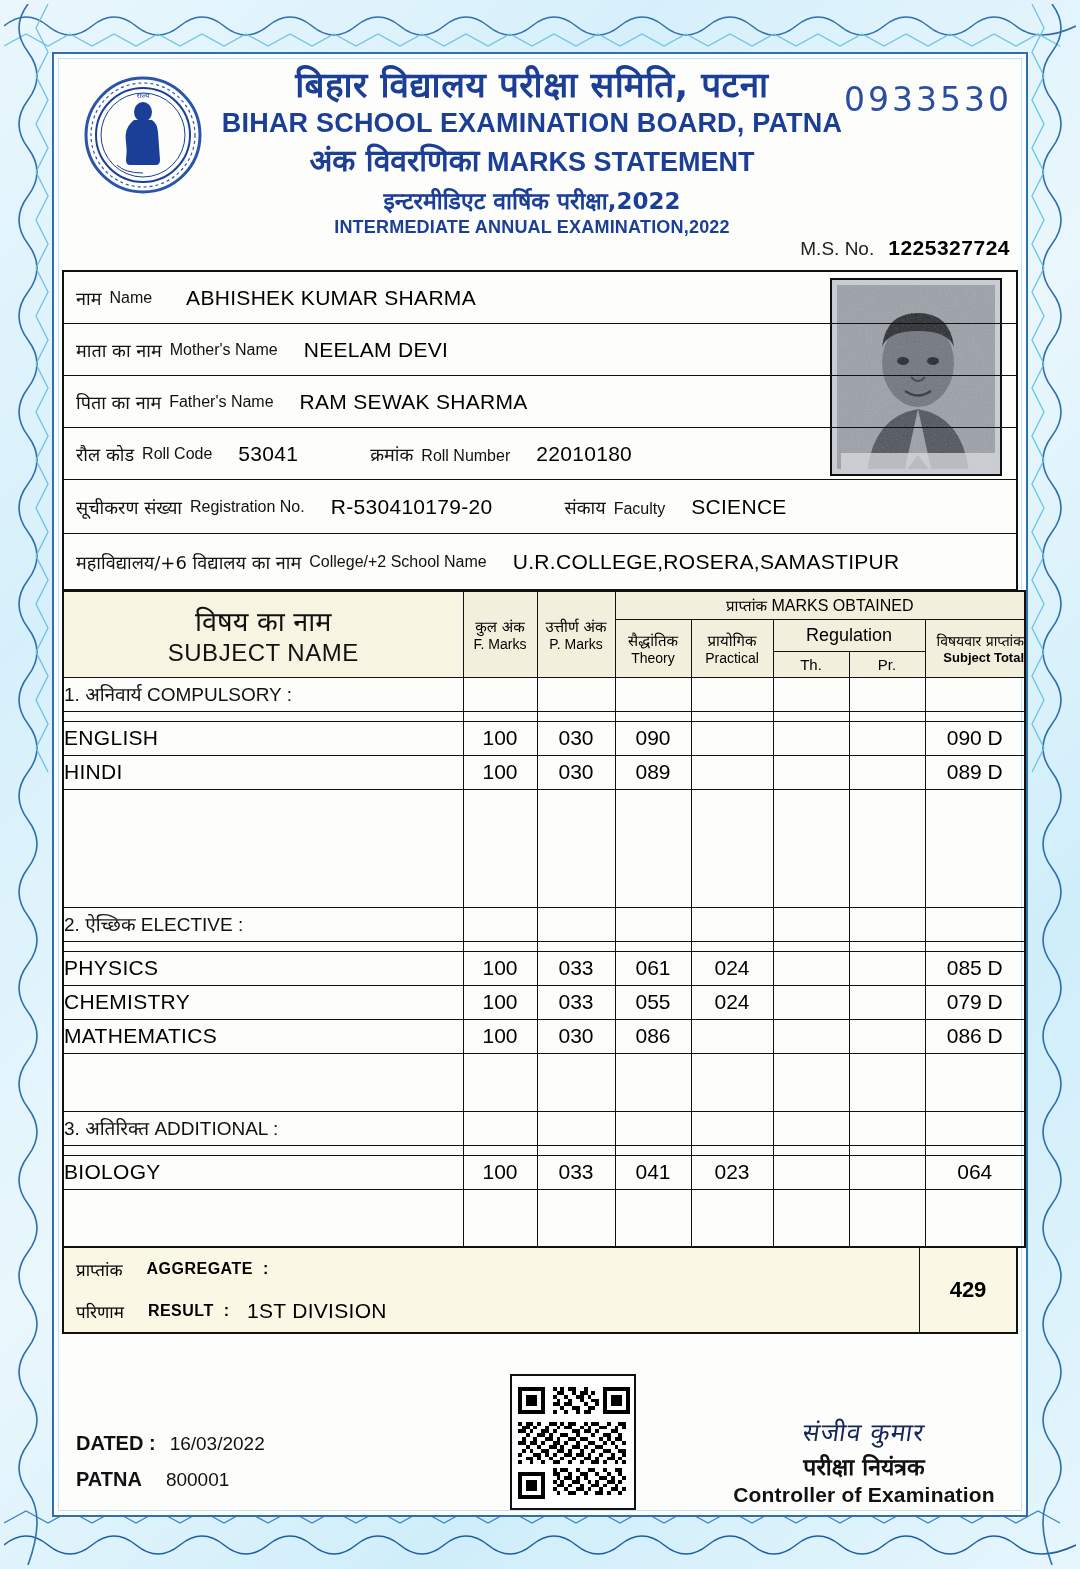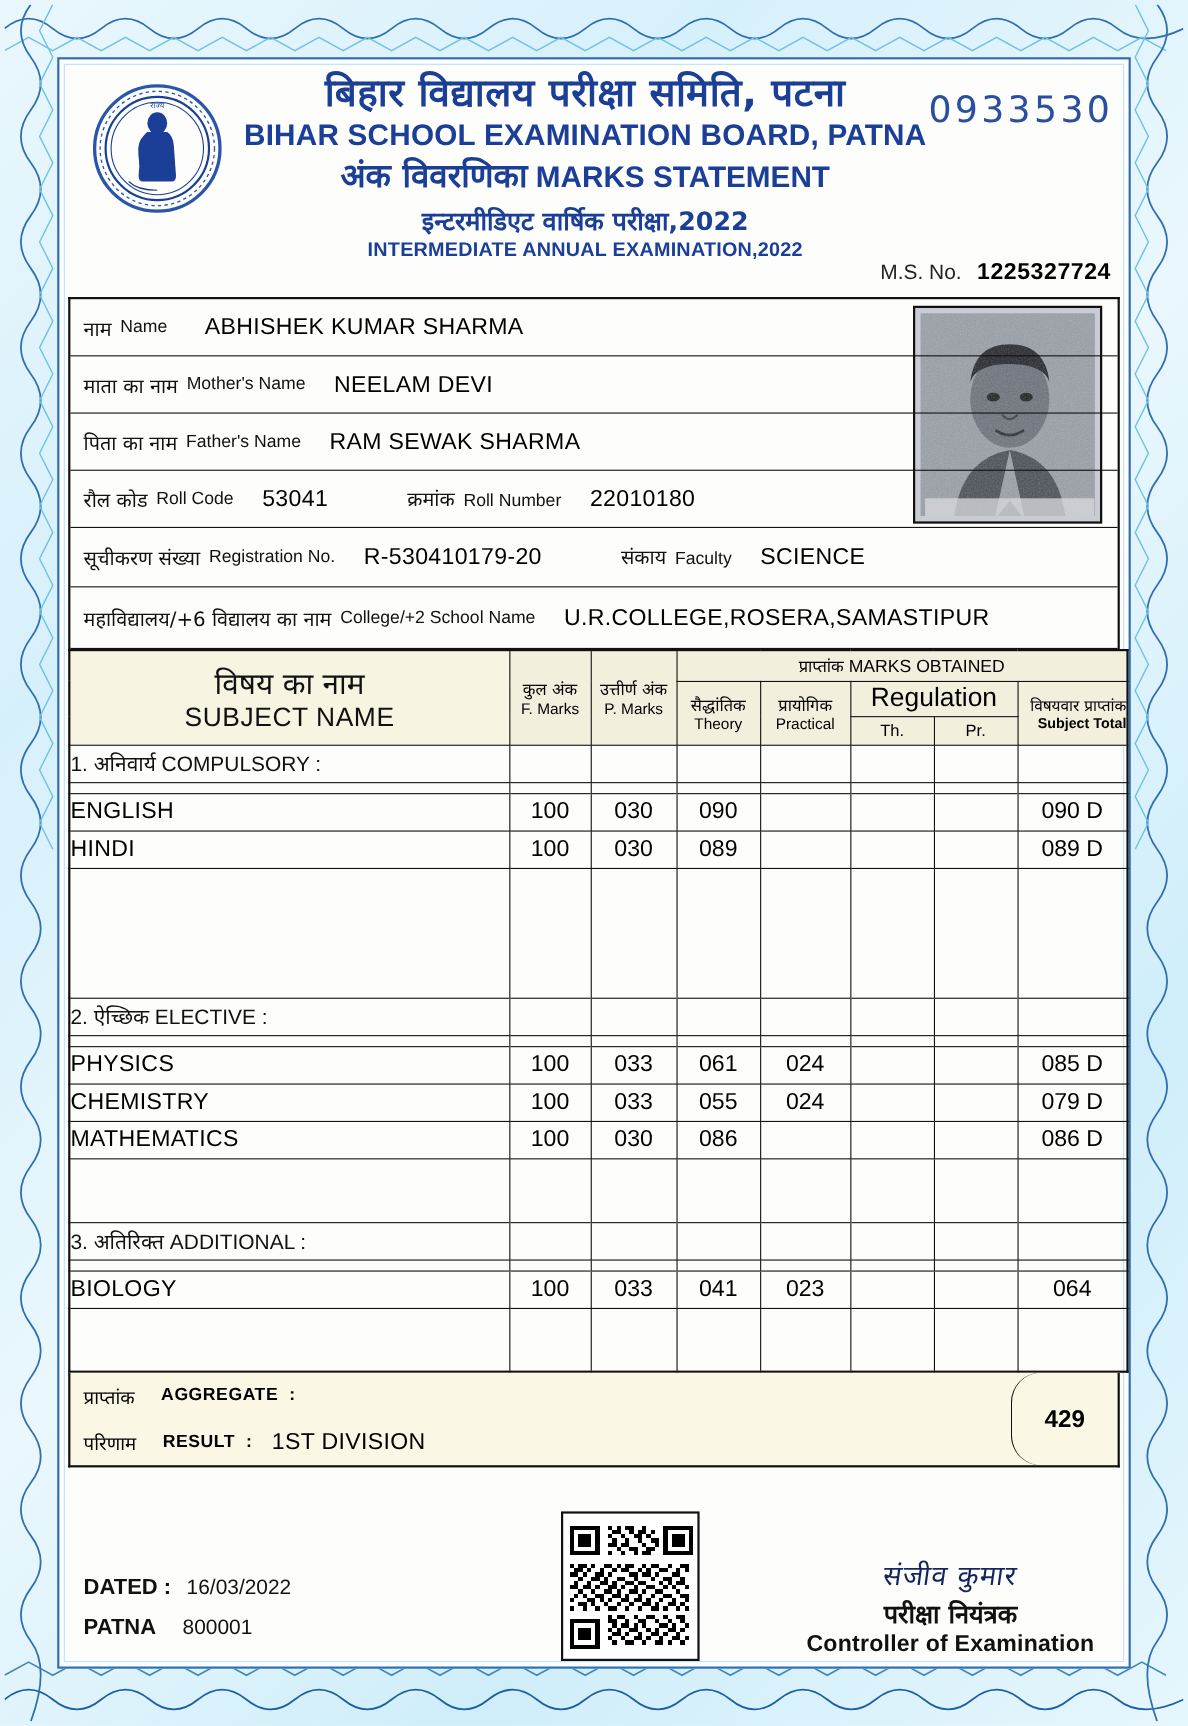--- a/index.html
+++ b/index.html
@@ -132,21 +132,21 @@
     background: #f3efdd; text-align: center; vertical-align: middle;
     font-weight: normal;
   }
   .th-small .hi { font-family: "DejaVu Sans", sans-serif; font-size: 15px; display:block; }
   .th-small .en { font-size: 14px; display: block; }
   .th-mo {
     background: #f3efdd; text-align: center; font-weight: normal;
     height: 28px; font-size: 16px; margin-left: 38px;
   }
   .th-mo .hi { font-family: "DejaVu Sans", sans-serif; font-size: 15px; }
-  .th-reg { background: #f3efdd; text-align: center; font-size: 24px; font-weight: normal; height: 28px; }
+  .th-reg { background: #f3efdd; text-align: center; font-size: 18px; font-weight: normal; height: 28px; }
   .th-sub-total { background:#f3efdd; text-align:right; font-weight:normal; }
   .th-sub-total .hi { font-family:"DejaVu Sans",sans-serif; font-size:14px; display:block; }
   .th-sub-total .en { font-size: 13px; font-weight: bold; display:block; }
   .th-thpr { background:#f3efdd; text-align:center; font-size:15px; height:26px; font-weight:normal;}
 
   .sec-head {
     font-size: 19px; padding: 8px 0 4px 10px; color: #111;
   }
   .sec-head .hi { font-family: "DejaVu Sans", sans-serif; font-size: 19px; }
   .subj-name { font-size: 21px; padding-left: 32px; color: #000; letter-spacing: .3px; }
@@ -160,21 +160,21 @@
   .agg-wrap { display: flex; border: 2px solid #111; border-top: none; background: #faf7e4; }
   .agg-left { flex: 1; }
   .agg-line { height: 42px; display: flex; align-items: center; padding-left: 12px; }
   .agg-line .hi { font-family: "DejaVu Sans", sans-serif; font-size: 17px; }
   .agg-line .en { font-size: 16px; font-weight: bold; margin-left: 24px; letter-spacing: .5px; }
   .agg-line .colon { margin-left: 10px; font-size: 16px; font-weight: bold; }
   .agg-line .aval { font-size: 21px; margin-left: 18px; letter-spacing: .3px; }
   .agg-right {
     width: 97px; border-left: 1.5px solid #111;
     display: flex; align-items: center; justify-content: center;
-    font-size: 22px; font-weight: bold; border-radius: 27px;
+    font-size: 22px; font-weight: bold;
   }
 
   
   .footer { position: relative; height: 190px; margin-top: 22px; }
   .dated {
     position: absolute; left: 14px; top: 76px;
     font-size: 20px; font-weight: bold; color: #111;
   }
   .dated .dv { font-weight: normal; margin-left: 14px; font-size: 19px;}
   .patna {

